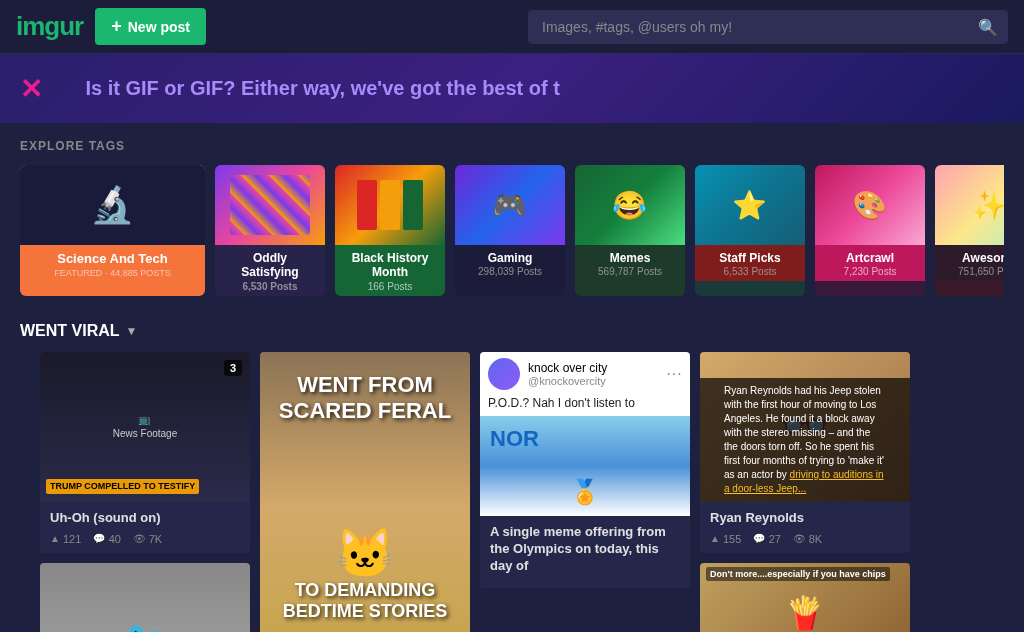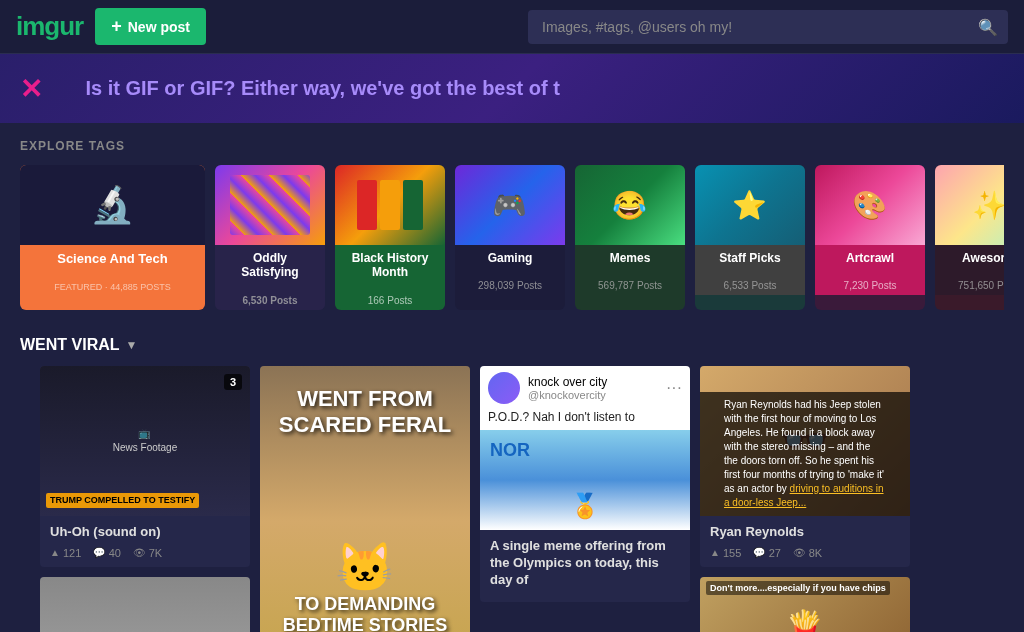--- a/index.html
+++ b/index.html
@@ -127,21 +127,21 @@
       text-align: center;
     }
     .tag-card .tag-name {
       font-size: 13px;
       font-weight: 700;
       line-height: 1.2;
     }
     .tag-card .tag-count {
       font-size: 10px;
       opacity: 0.8;
-      margin-top: 15px;
+      margin-top: 1px;
     }
 
     
     .tag-science {
       width: 185px;
       background: #f4743b;
     }
     .tag-science .tag-img-bg {
       width: 185px;
       height: 80px;
@@ -202,21 +202,21 @@
     .tag-memes .tag-name { color: #fff; font-size: 12px; }
     .tag-memes .tag-count { color: #aaa; }
 
     
     .tag-staff { width: 110px; background: #1a3a3a; }
     .tag-staff .tag-img-bg {
       width: 110px; height: 80px;
       background: linear-gradient(135deg, #0891b2, #0e7490, #155e75);
       display: flex; align-items: center; justify-content: center;
     }
-    .tag-staff .tag-label { background: #404040; }
+    .tag-staff .tag-label { background: #7f1d1d; }
     .tag-staff .tag-name { color: #fff; font-size: 12px; }
     .tag-staff .tag-count { color: #aaa; }
 
     
     .tag-art { width: 110px; background: #3a1a3a; }
     .tag-art .tag-img-bg {
       width: 110px; height: 80px;
       background: linear-gradient(135deg, #be185d, #ec4899, #f9a8d4);
       display: flex; align-items: center; justify-content: center;
     }
@@ -614,21 +614,21 @@
               <div>
                 <div class="tweet-user">knock over city</div>
                 <div class="tweet-handle">@knockovercity</div>
               </div>
               <div class="tweet-dots">···</div>
             </div>
             <div class="tweet-text">P.O.D.? Nah I don't listen to</div>
             <div class="tweet-img olympics-bg">
               <div style="position:relative;width:100%;height:100%;display:flex;align-items:center;justify-content:center;">
                 <span style="font-size:24px;position:absolute;bottom:10px;">🏅</span>
-                <span style="font-size:18px;position:absolute;top:10px;left:10px;color:#1565c0;font-weight:900;">NOR</span>
+                <span style="font-size:22px;position:absolute;top:10px;left:10px;color:#1565c0;font-weight:900;">NOR</span>
               </div>
             </div>
           </div>
           <div class="post-info">
             <div class="post-title">A single meme offering from the Olympics on today, this day of</div>
           </div>
         </div>
       </div>
 
       <div style="display:flex;flex-direction:column;gap:10px;">

